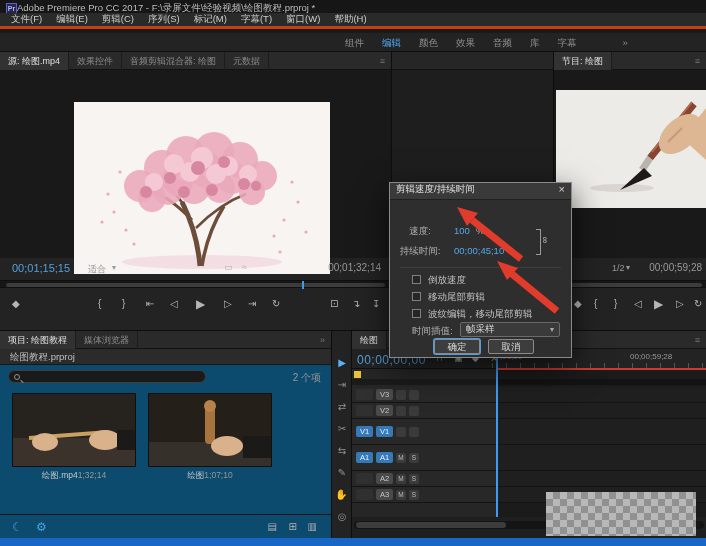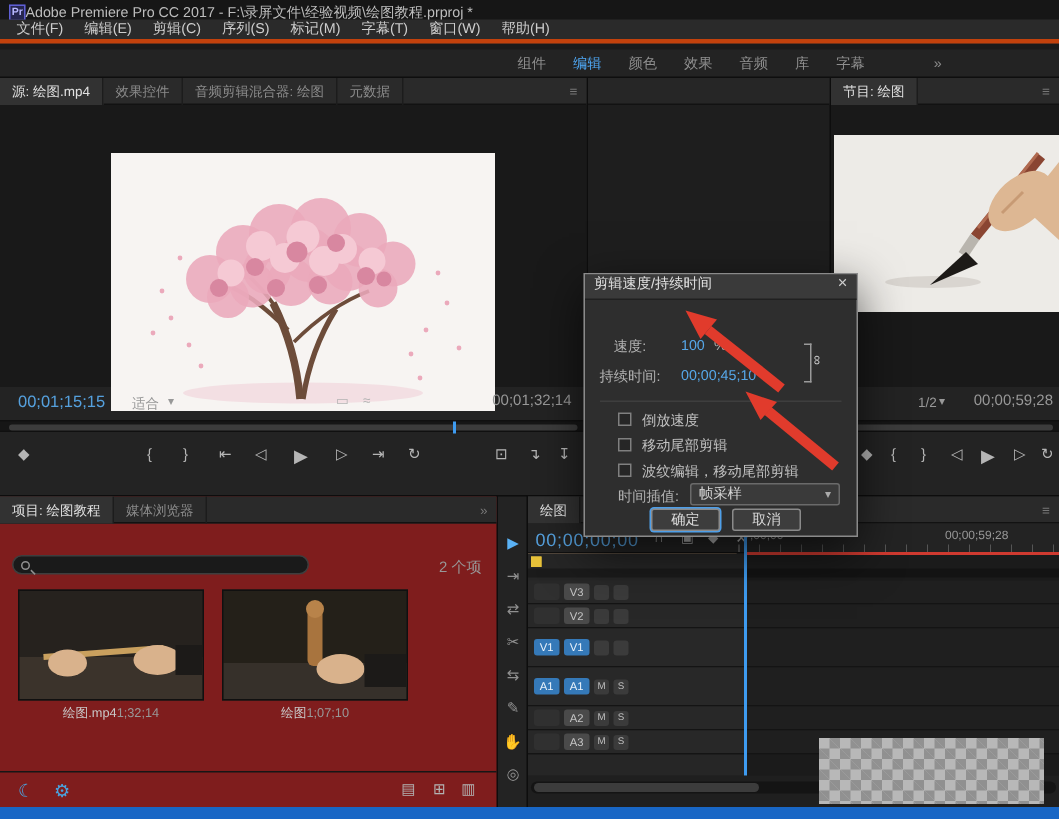--- a/index.html
+++ b/index.html
@@ -226,25 +226,28 @@
       <span style="left:20px">◆</span>
       <span style="left:40px">{</span>
       <span style="left:60px">}</span>
       <span style="left:80px">◁</span>
       <span style="left:100px;font-size:12px">▶</span>
       <span style="left:122px">▷</span>
       <span style="left:140px">↻</span>
     </div>
   </div>
 
-  <div class="panel" style="left:0;top:330px;width:332px;height:208px;background:#7f1d1d;border-top:1px solid #0d0d0d;border-right:1px solid #0d0d0d">
+  <div class="panel" style="left:0;top:330px;width:332px;height:208px;background:#0c4a6e;border-top:1px solid #0d0d0d;border-right:1px solid #0d0d0d">
     <div class="ptabs">
       <span class="ptab active">项目: 绘图教程</span>
       <span class="ptab">媒体浏览器</span>
       <span class="pmenu">»</span>
+    </div>
+    <div style="position:absolute;left:0;top:18px;right:0;height:16px;background:#2b2b2b;border-bottom:1px solid #161616;line-height:16px;padding-left:10px;font-size:9.5px;color:#c0c0c0">
+      <span>绘图教程.prproj</span>
     </div>
     <div style="position:absolute;left:0;top:36px;right:0;height:18px">
       <div class="search">
         <span class="mag"></span>
         <input value="" style="">
       </div>
       <span class="tc-dim" style="position:absolute;right:10px;top:4px;font-size:10px">2 个项</span>
     </div>
     <div class="card" style="left:12px;top:62px">
       <div class="thumb">

